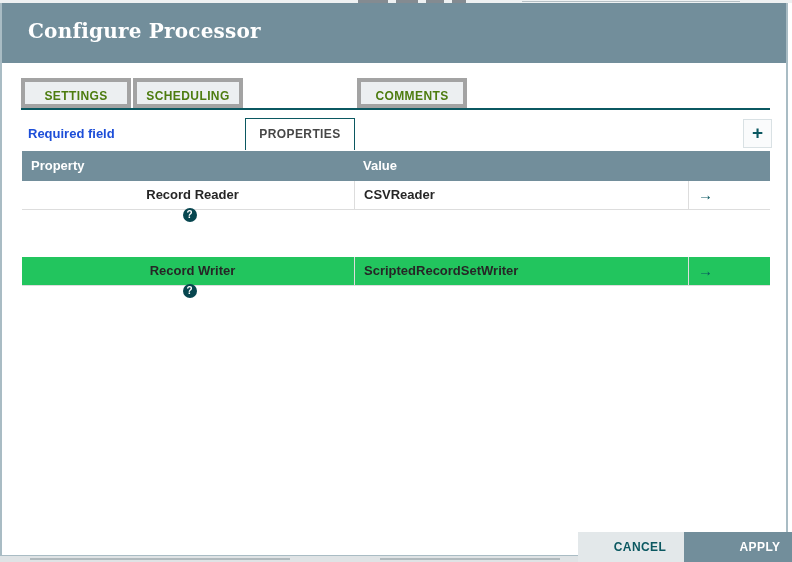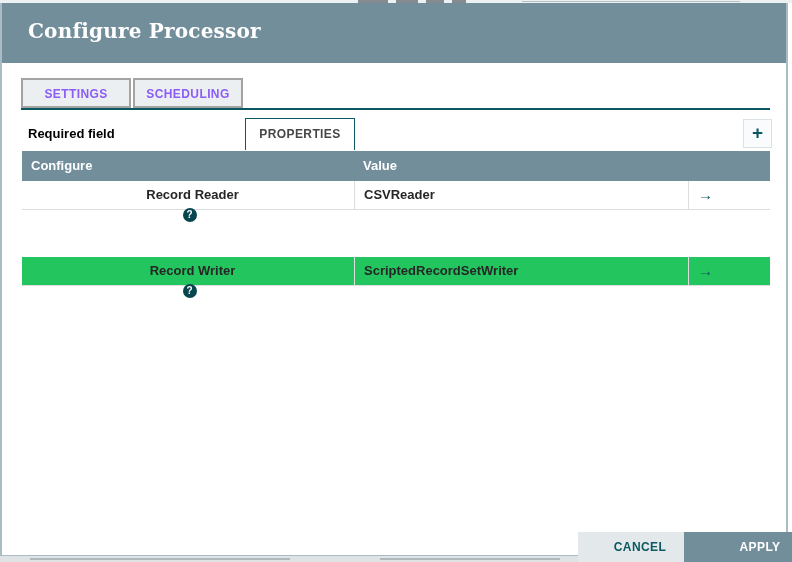--- a/index.html
+++ b/index.html
@@ -43,36 +43,36 @@
 
   
   .tab-bar{
     position:absolute;left:19px;top:75px;width:749px;height:32px;
   }
   .tab-underline{
     position:absolute;left:0;bottom:0;width:100%;height:2px;background:#0b5861;z-index:1;
   }
   .tab{
     position:absolute;top:0;width:110px;height:30px;box-sizing:border-box;
-    background:#ECEFF1;border:2px solid #a3a3a3;
-    color:#8b5cf6;font-size:12px;font-weight:bold;letter-spacing:.4px;
+    background:#ECEFF1;border:4px solid #a3a3a3;
+    color:#4d7c0f;font-size:12px;font-weight:bold;letter-spacing:.4px;
     text-align:center;line-height:28px;cursor:pointer;z-index:0;
   }
   .tab.t0{left:0;}
   .tab.t1{left:112px;}
   .tab.t2{left:224px;margin-top:40px;}
   .tab.t3{left:336px;}
   .tab.active{
     background:#ffffff;border:1px solid #0b5861;border-bottom:none;
     height:32px;color:#474747;z-index:2;line-height:30px;
   }
 
   
   .required-field{
-    position:absolute;left:26px;top:121px;font-size:13px;font-weight:bold;color:#000000;line-height:20px;
+    position:absolute;left:26px;top:121px;font-size:13px;font-weight:bold;color:#1d4ed8;line-height:20px;
   }
   .add-button{
     position:absolute;left:741px;top:116px;width:29px;height:29px;box-sizing:border-box;
     background:#FAFBFC;border:1px solid #d9e1e4;color:#0b5861;
     font-size:19px;font-weight:bold;text-align:center;line-height:26px;cursor:pointer;
   }
 
   .prop-table{
     position:absolute;left:20px;top:148px;width:748px;
   }
@@ -137,32 +137,33 @@
 <div class="dialog">
 
   <div class="dialog-header">
     <span class="dialog-title">Configure Processor</span>
   </div>
 
   <div class="tab-bar">
     <div class="tab t0">SETTINGS</div>
     <div class="tab t1">SCHEDULING</div>
     <div class="tab t2 active">PROPERTIES</div>
+    <div class="tab t3">COMMENTS</div>
     <div class="tab-underline"></div>
   </div>
 
   <div class="required-field">Required field</div>
 
   <div class="add-button">
     <span>+</span>
   </div>
 
   <div class="prop-table">
     <div class="thead">
-      <div class="col-prop">Configure</div>
+      <div class="col-prop">Property</div>
       <div class="col-val">Value</div>
       <div class="col-go"></div>
     </div>
 
     <div class="trow">
       <div class="cell-prop">
         <span>Record Reader</span>
         <span class="help-icon">?</span>
       </div>
       <div class="cell-val">CSVReader</div>

